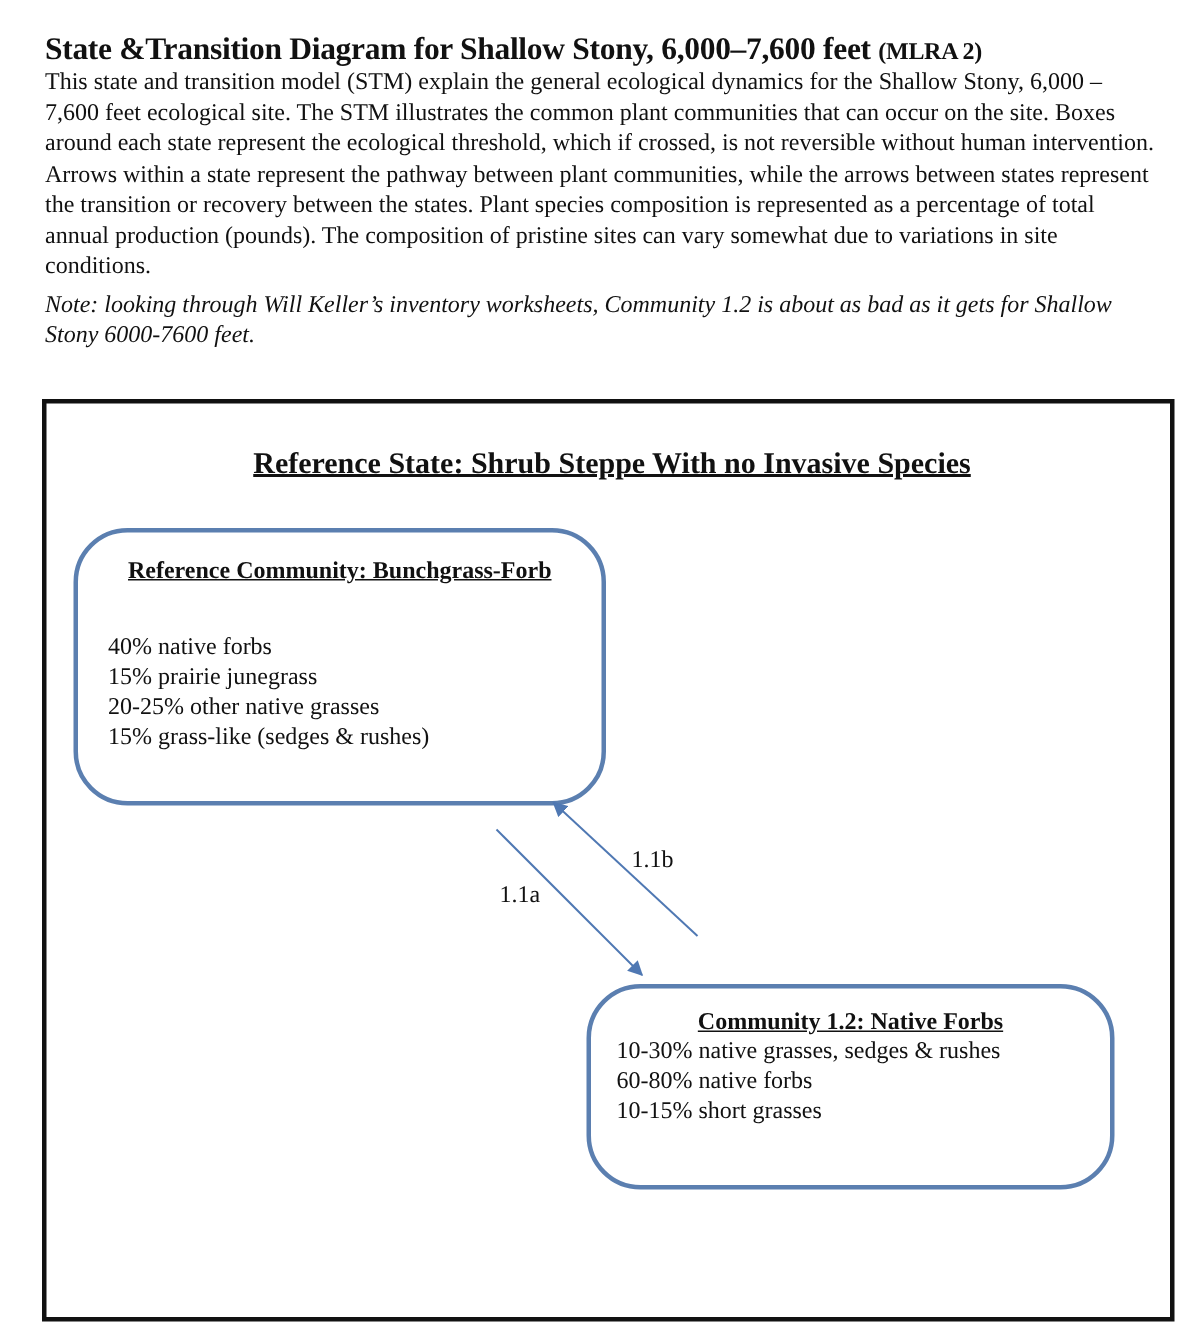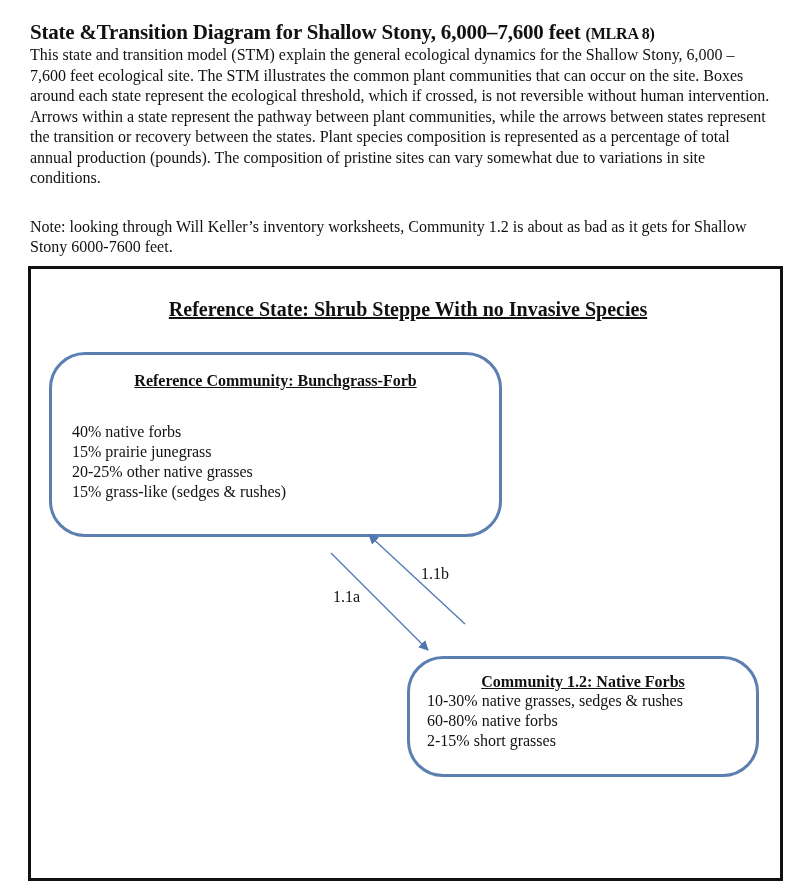--- a/index.html
+++ b/index.html
@@ -3,45 +3,45 @@
 <meta charset="utf-8">
 <style>
   html, body { margin: 0; padding: 0; background: #ffffff; }
   body { width: 800px; height: 889px; position: relative; overflow: hidden;
          font-family: "Liberation Serif", "DejaVu Serif", serif; color: #111; }
   .title { position: absolute; left: 30px; top: 20px; font-size: 21px; font-weight: bold;
            letter-spacing: -0.2px; white-space: nowrap; }
   .title .suffix { font-size: 16px; }
   .intro { position: absolute; left: 30px; top: 45px; width: 740px; font-size: 16px; line-height: 20.5px; }
   .intro p { margin: 0; }
-  .intro p.note { margin-top: 28px; }
+  .intro p.note { margin-top: 5px; font-style: italic; }
   .outer { position: absolute; left: 28px; top: 266px; width: 749px; height: 609px;
            border: 3px solid #111; box-sizing: content-box; }
   .state-title { position: absolute; left: 16px; right: 0; top: 298px; text-align: center;
                  font-size: 20px; font-weight: bold; text-decoration: underline; }
   .comm-box { position: absolute; border: 3px solid #5b7fb0; border-radius: 36px; box-sizing: border-box; }
-  #ref-box { left: 49px; top: 352px; width: 453px; height: 185px; }
-  #c12-box { left: 407px; top: 656px; width: 352px; height: 121px; }
+  #ref-box { left: 49px; top: 352px; width: 355px; height: 185px; }
+  #c12-box { left: 391px; top: 656px; width: 352px; height: 137px; }
   .comm-title { font-weight: bold; text-decoration: underline; font-size: 16px; text-align: center; }
   #ref-box .comm-title { margin-top: 17px; }
   #c12-box .comm-title { margin-top: 14px; }
   .comp-list { list-style: none; margin: 0; padding: 0; font-size: 16px; line-height: 20px; }
   #ref-box .comp-list { margin-top: 32px; padding-left: 20px; }
   #c12-box .comp-list { margin-top: 0; padding-left: 17px; }
   svg.arrows { position: absolute; left: 0; top: 0; width: 800px; height: 889px; pointer-events: none; }
   .arrow-label { position: absolute; font-size: 16px; }
   #lbl-a { left: 333px; top: 588px; text-align: right; }
   #lbl-b { left: 421px; top: 565px; }
 </style>
 </head>
 <body>
 
 <div class="title">
   <span>State &amp;Transition Diagram for Shallow Stony, 6,000–7,600 feet</span>
-  <span class="suffix">(MLRA 8)</span>
+  <span class="suffix">(MLRA 2)</span>
 </div>
 
 <div class="intro">
   <p>This state and transition model (STM) explain the general ecological dynamics for the Shallow Stony, 6,000 – 7,600 feet ecological site.  The STM illustrates the common plant communities that can occur on the site.  Boxes around each state represent the ecological threshold, which if crossed, is not reversible without human intervention.  Arrows within a state represent the pathway between plant communities, while the arrows between states represent the transition or recovery between the states.  Plant species composition is represented as a percentage of total annual production (pounds).  The composition of pristine sites can vary somewhat due to variations in site conditions.</p>
   <p class="note">Note: looking through Will Keller’s inventory worksheets, Community 1.2 is about as bad as it gets for Shallow Stony 6000-7600 feet.</p>
 </div>
 
 <div class="outer"></div>
 
 <div class="state-title">Reference State: Shrub Steppe With no Invasive Species</div>
@@ -54,21 +54,21 @@
     <li>20-25% other native grasses</li>
     <li>15% grass-like (sedges &amp; rushes)</li>
   </ul>
 </div>
 
 <div class="comm-box" id="c12-box">
   <div class="comm-title">Community 1.2: Native Forbs</div>
   <ul class="comp-list">
     <li>10-30% native grasses, sedges &amp; rushes</li>
     <li>60-80% native forbs</li>
-    <li>2-15% short grasses</li>
+    <li>10-15% short grasses</li>
   </ul>
 </div>
 
 <svg class="arrows" viewBox="0 0 800 889">
   <defs>
     <marker id="ah" markerWidth="10" markerHeight="10" refX="9" refY="5" orient="auto" markerUnits="userSpaceOnUse">
       <path d="M0,0 L10,5 L0,10 z" fill="#4f78b3"></path>
     </marker>
   </defs>
   <line x1="331" y1="553" x2="428" y2="650" stroke="#4f78b3" stroke-width="1.3" marker-end="url(#ah)"></line>

